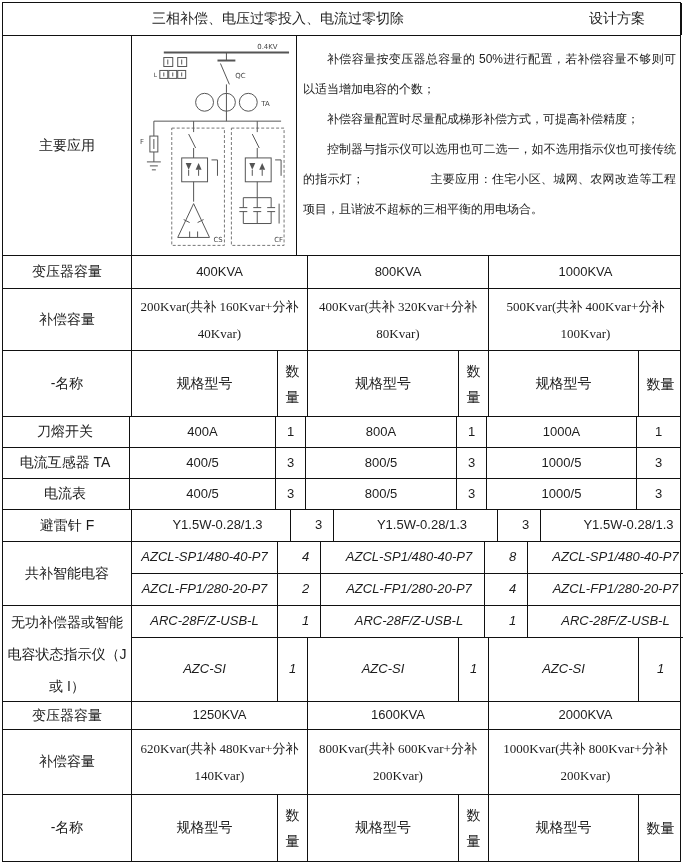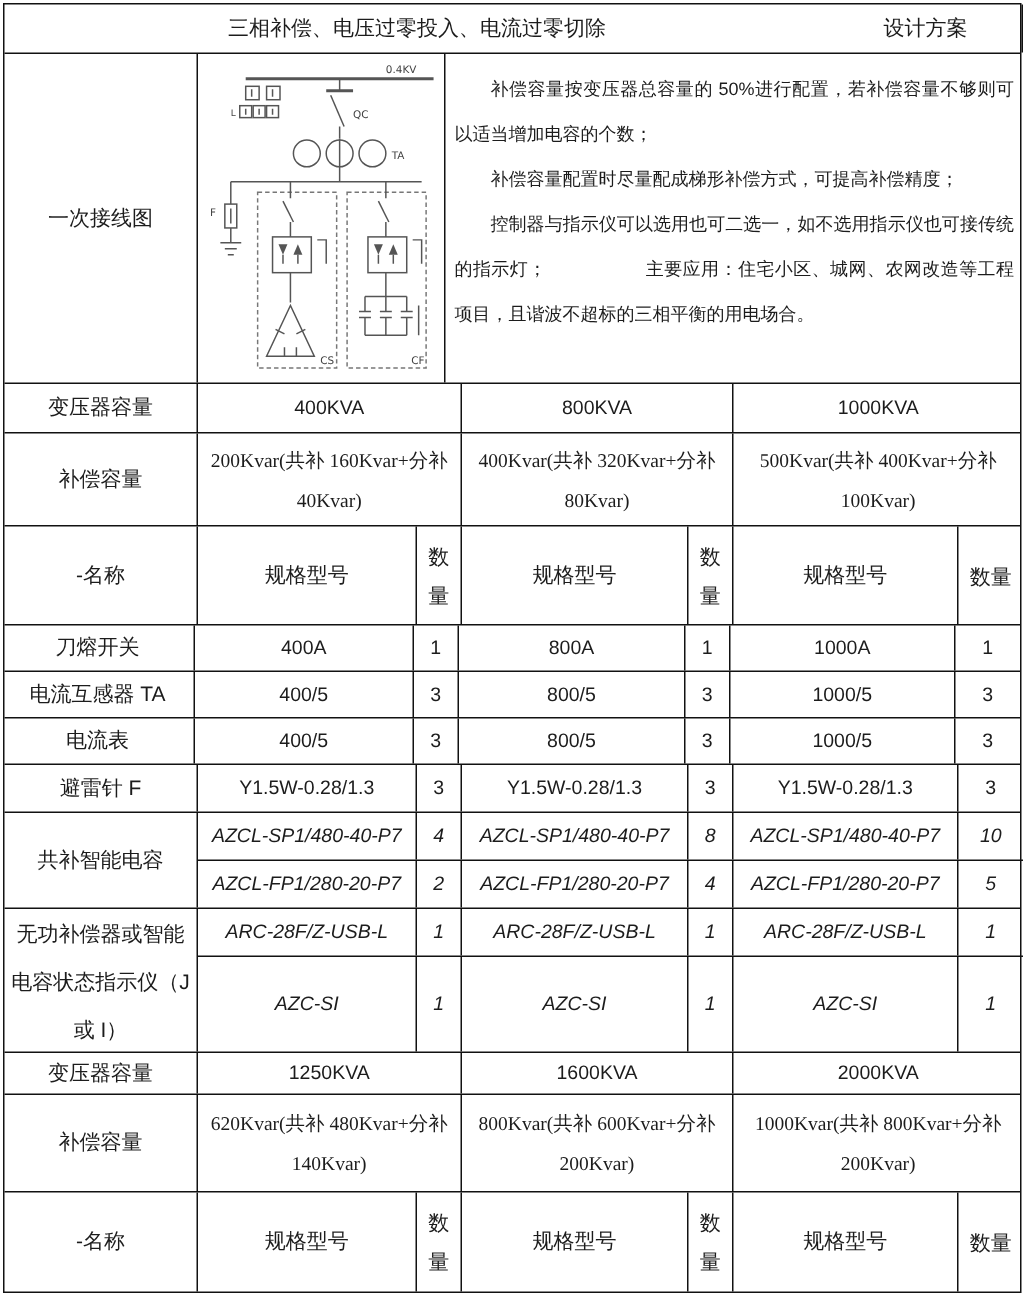--- a/index.html
+++ b/index.html
@@ -13,21 +13,21 @@
   .c.last { border-right:none; }
   .name { font-size:14px; }
   
   .w1{width:129px;flex:none;} .w2{width:146px;flex:none;} .w3{width:30px;flex:none;}
   .w4{width:151px;flex:none;} .w5{width:30px;flex:none;} .w6{width:150px;flex:none;}
   .w7{width:43px;flex:none;}
   .wFull{width:550px;flex:none;} .wDiag{width:165px;flex:none;} .wNotes{width:385px;flex:none;}
   .wA{width:176px;flex:none;} .wB{width:181px;flex:none;} .wC{width:193px;flex:none;}
   
   .h33{height:33px;} .h220{height:220px;} .h62{height:62px;} .h66{height:66px;}
-  .h31{height:31px;justify-content:flex-end;} .h32{height:32px;} .h64{height:64px;} .h96{height:96px;}
+  .h31{height:31px;justify-content:flex-end;} .h32{height:32px;gap:13px;} .h64{height:64px;} .h96{height:96px;}
   .h28{height:28px;} .h65{height:65px;}
   
   .band { display:flex; border-bottom:1px solid #111; }
   .stack { display:flex; flex-direction:column; flex:1;font-style:italic; }
   .sub { display:flex; border-bottom:1px solid #111; }
   .sub.lastsub { border-bottom:none; }
   .sub .c { height:100%; }
   .narrow { line-height:26px; padding:1px 2px; font-size:14px; }
   .hdr { font-size:14px; }
   .wrap2 { line-height:27px;font-family:Liberation Serif, serif; }
@@ -45,21 +45,21 @@
 <body>
 
 <div class="tbl">
 
   <div class="r h33">
     <div class="c wFull last hdr">三相补偿、电压过零投入、电流过零切除</div>
     <div class="c w1 name">设计方案</div>
   </div>
 
   <div class="r h220">
-    <div class="c w1 name">一次接线图</div>
+    <div class="c w1 name">主要应用</div>
     <div class="c wDiag diag-cell">
       <svg width="165" height="220" viewBox="0 0 165 220">
 
         <line class="dg2" x1="32" y1="16" x2="158" y2="16"></line>
         <text x="126" y="12" font-size="7">0.4KV</text>
 
         <g>
           <rect class="dg" x="32" y="21" width="9" height="9"></rect>
             <line class="dg" x1="36" y1="23" x2="36" y2="28"></line>
           <rect class="dg" x="46" y="21" width="9" height="9"></rect>

